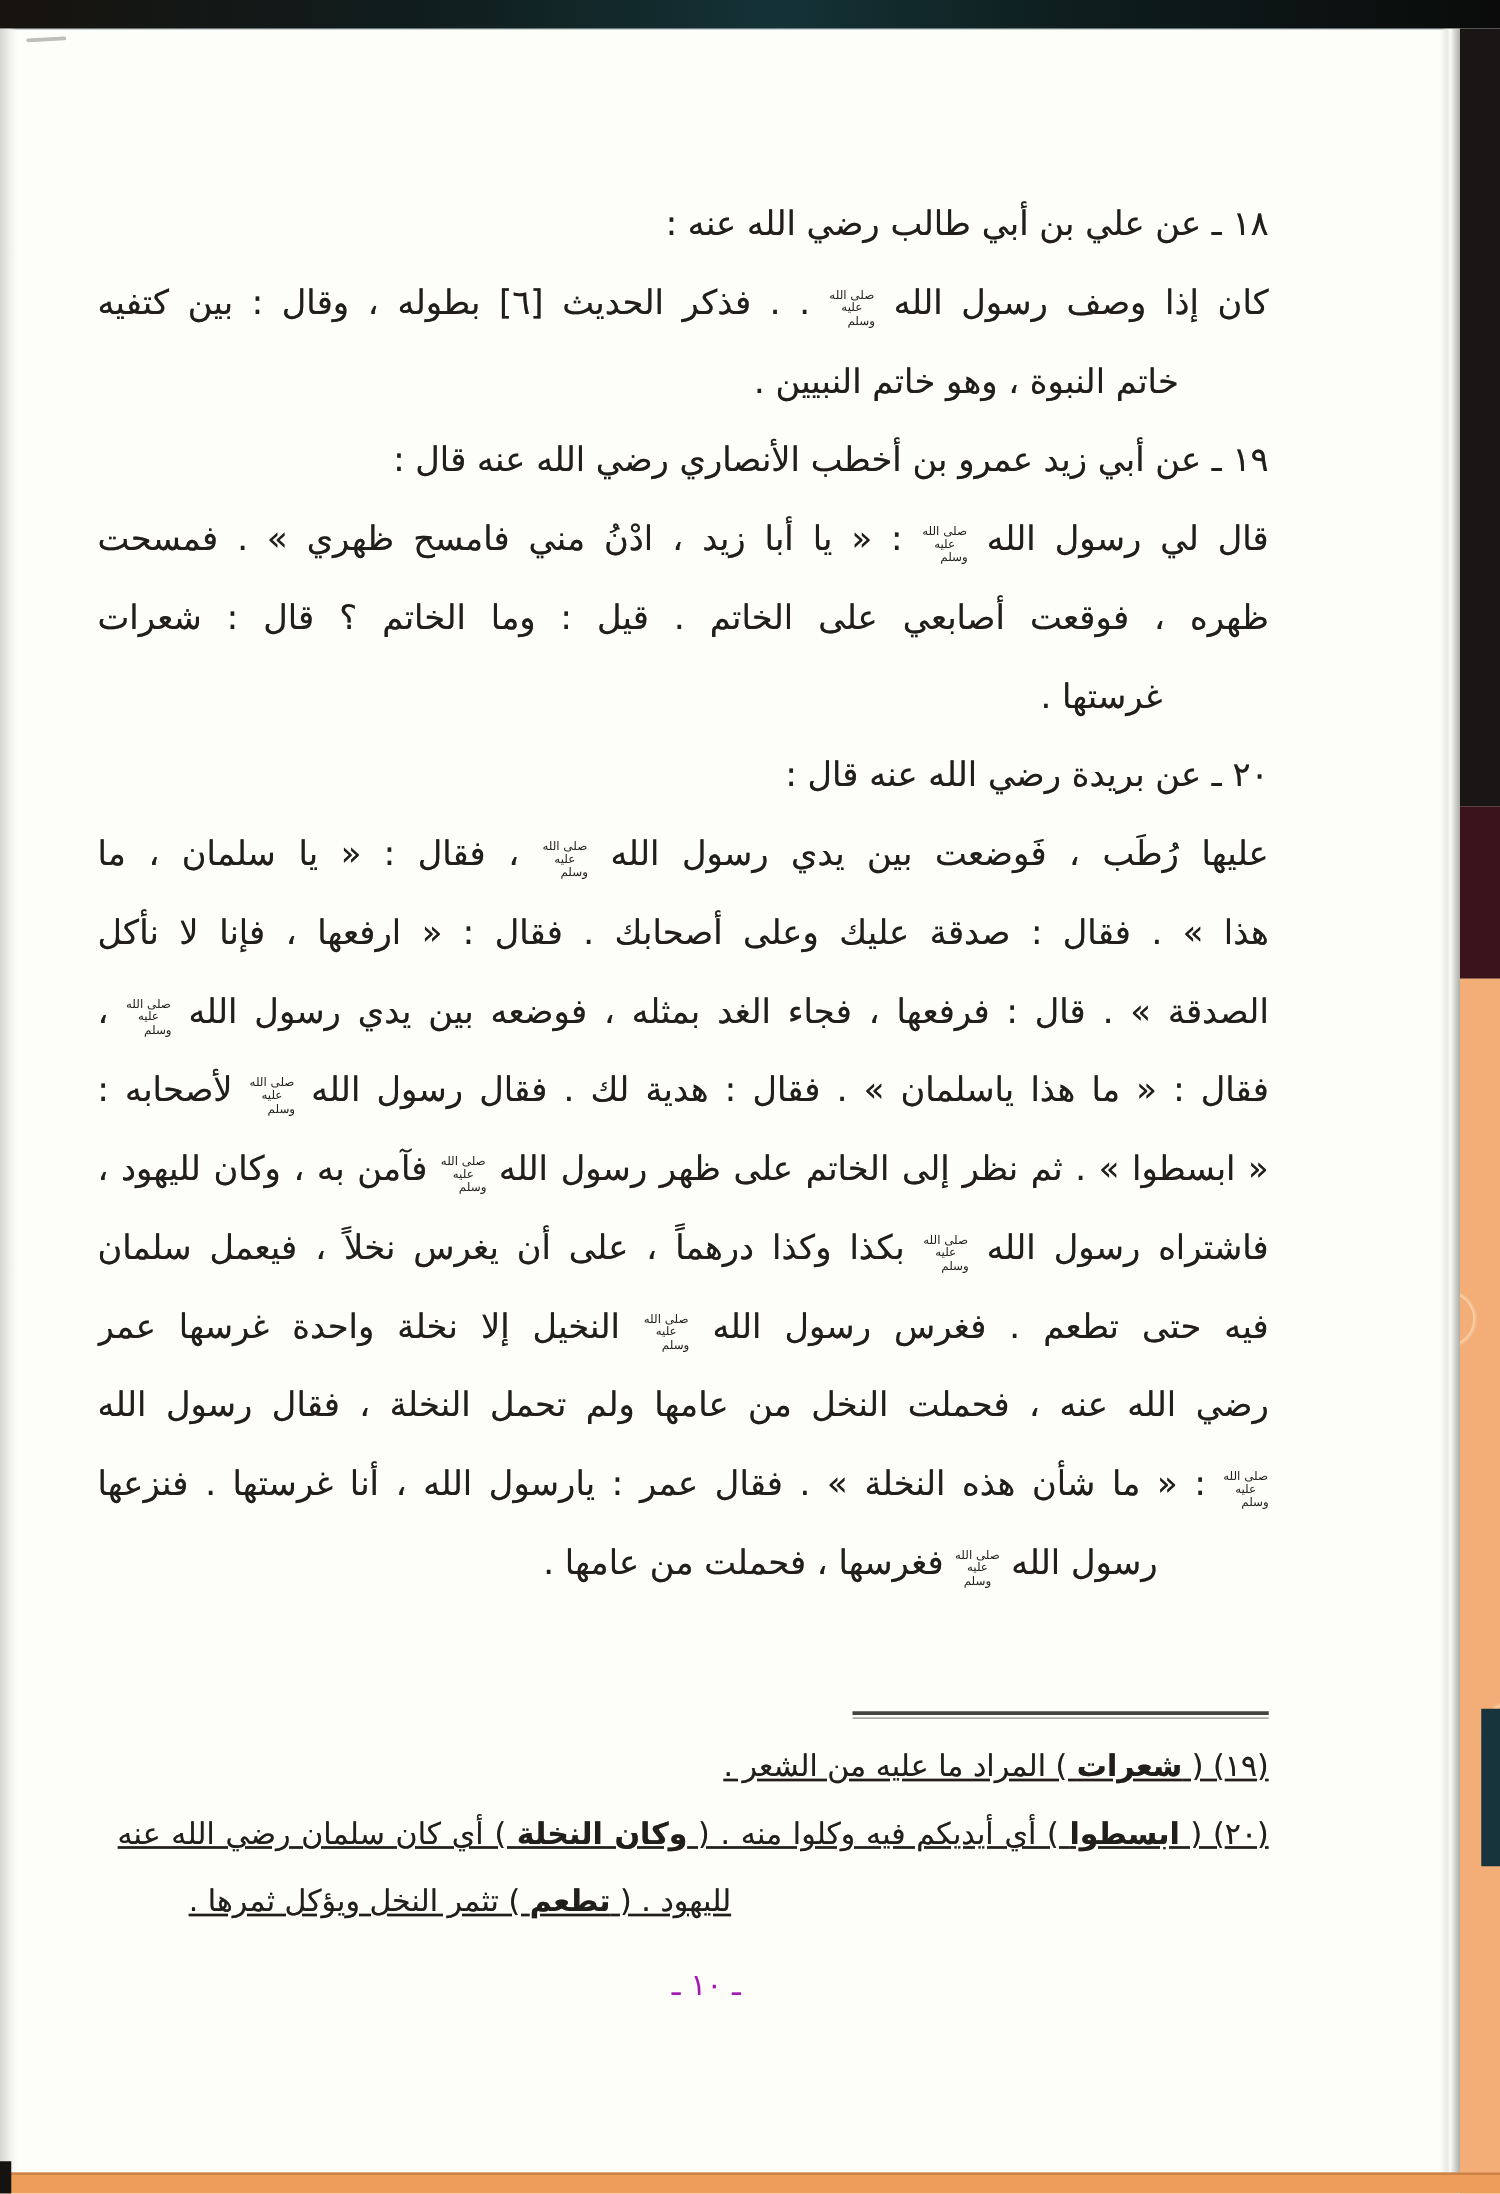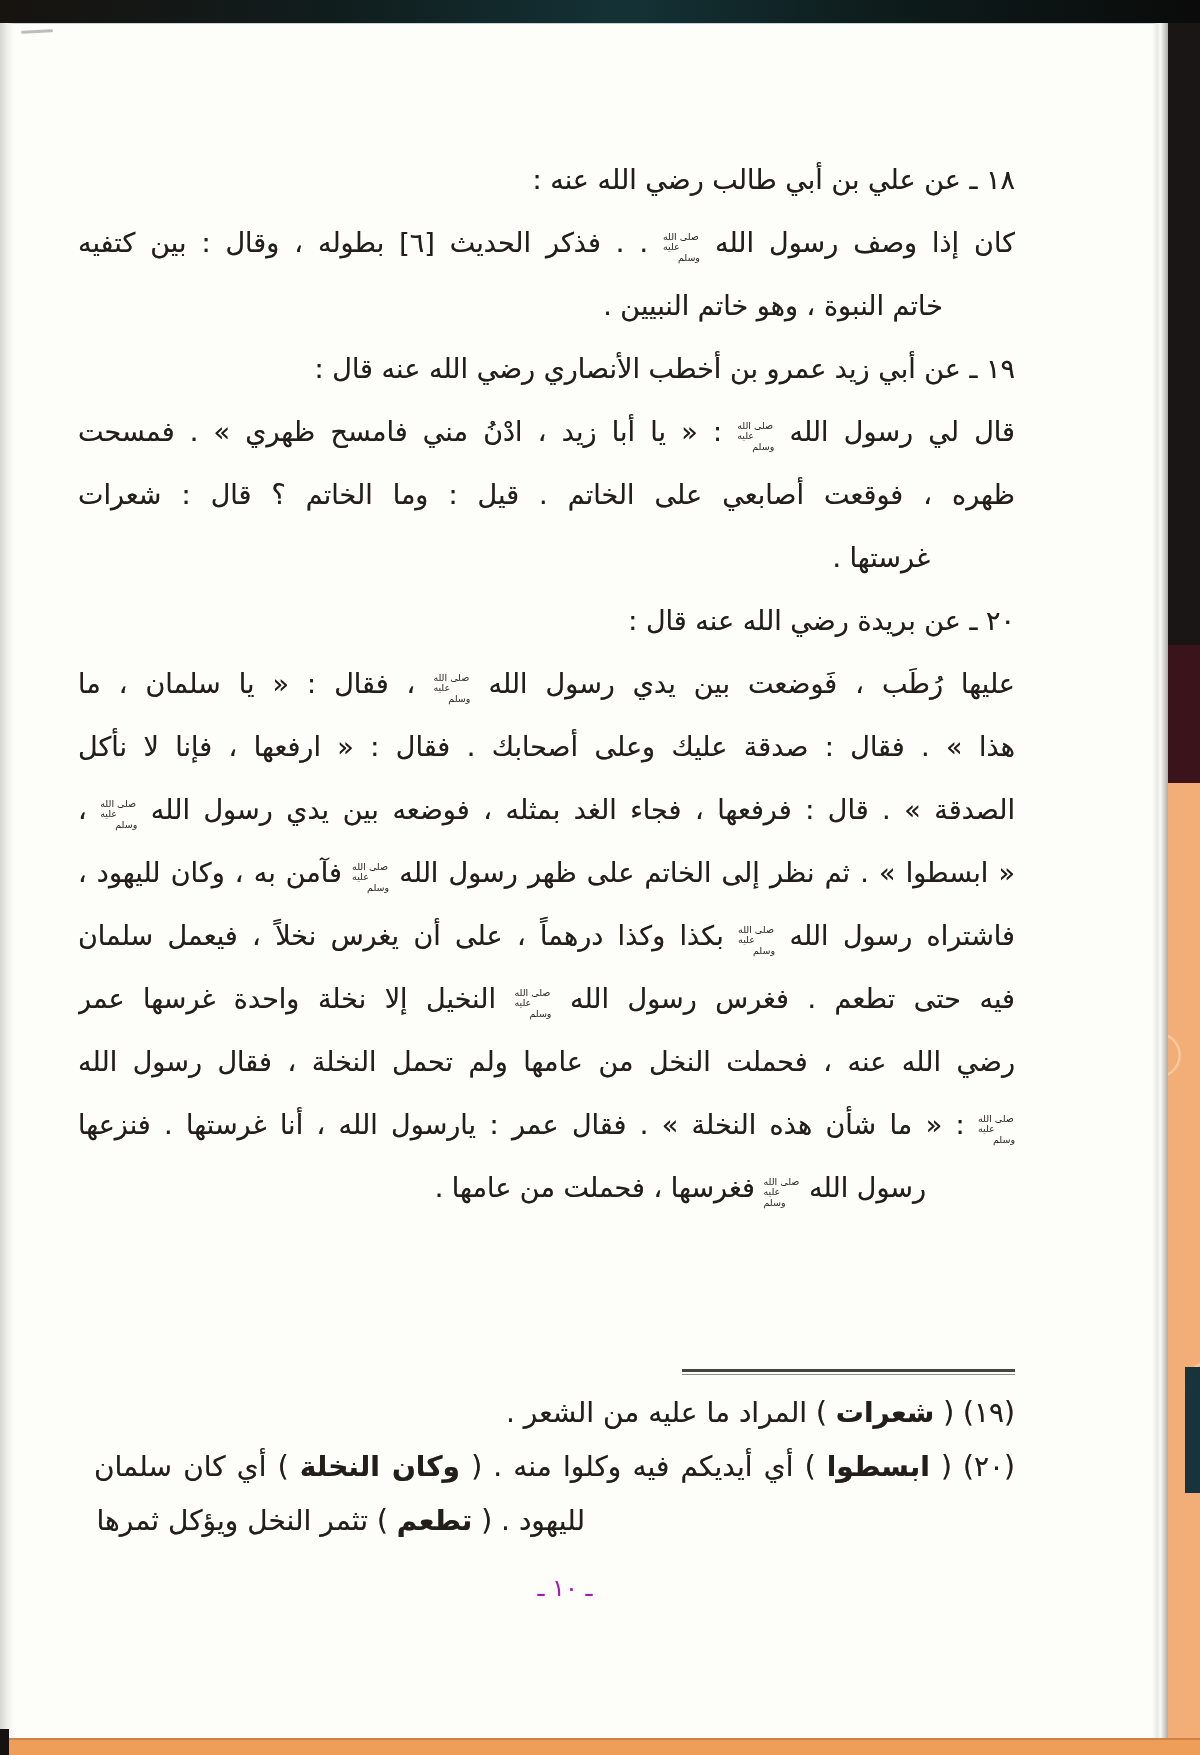--- a/index.html
+++ b/index.html
@@ -23,27 +23,27 @@
     background:linear-gradient(90deg,rgba(255,255,255,0) 0%,#e8e8e4 35%,#f9f9f6 52%,#d4d4cf 75%,#acaca8 100%);}
   .page-left-edge{position:absolute;top:23px;bottom:15px;left:0;width:14px;
     background:linear-gradient(90deg,#d5d5d1 0%,#efefec 55%,rgba(255,255,255,0) 100%);}
   .bottom-band{position:absolute;bottom:0;left:0;right:0;height:15px;background:#ee9e58;border-top:2px solid #cd8348;}
   .corner-notch{position:absolute;left:0;bottom:0;width:9px;height:26px;background:#151312;}
   .smudge{position:absolute;left:21px;top:30px;width:32px;height:3px;background:#bdbdb9;border-radius:2px;transform:rotate(-3deg);}
   
   .body-lines{position:absolute;top:148px;left:78px;right:185px;direction:rtl;font-size:27px;
     text-shadow:0 0 .4px rgba(30,26,20,.6);}
   .line{height:63px;line-height:63px;overflow:hidden;}
-  .fn-lines{position:absolute;top:1386px;left:94px;right:185px;direction:rtl;font-size:28px;
-    text-shadow:0 0 .3px rgba(30,26,20,.55);}
+  .fn-lines{position:absolute;top:1386px;left:94px;right:185px;direction:rtl;font-size:24px;
+    text-shadow:0 0 .3px rgba(30,26,20,.55);text-decoration:underline;}
   .fn-line{height:54px;line-height:54px;overflow:hidden;}
   .al-right{text-align:right;}
   .al-justify{text-align:justify;text-align-last:justify;}
   .b{font-weight:bold;}
-  .saw{display:inline-block;width:37px;font-size:9.5px;line-height:1.12;text-align:left;
+  .saw{display:inline-block;width:37px;font-size:9.5px;line-height:1.12;text-align:center;
     vertical-align:-9px;white-space:normal;text-shadow:none;}
   .fn-sep{position:absolute;top:1369px;right:185px;width:333px;height:2px;
     border-top:3px solid #45453f;border-bottom:1px solid #8e8e86;}
   .page-number{position:absolute;top:1568px;left:465px;width:200px;height:40px;line-height:40px;
     text-align:center;direction:rtl;font-size:24px;color:#a21caf;}
 </style>
 </head>
 <body>
 
 <div class="canvas">
@@ -66,20 +66,21 @@
       <div class="line al-justify">كان إذا وصف رسول الله <span class="saw">صلى الله عليه وسلم</span> . . فذكر الحديث [٦] بطوله ، وقال : بين كتفيه</div>
       <div class="line al-right" style="margin-right: 72px;">خاتم النبوة ، وهو خاتم النبيين .</div>
       <div class="line al-right">١٩ ـ عن أبي زيد عمرو بن أخطب الأنصاري رضي الله عنه قال :</div>
       <div class="line al-justify">قال لي رسول الله <span class="saw">صلى الله عليه وسلم</span> : « يا أبا زيد ، ادْنُ مني فامسح ظهري » . فمسحت</div>
       <div class="line al-justify">ظهره ، فوقعت أصابعي على الخاتم . قيل : وما الخاتم ؟ قال : شعرات</div>
       <div class="line al-right" style="margin-right: 85px;">غرستها .</div>
       <div class="line al-right">٢٠ ـ عن بريدة رضي الله عنه قال :</div>
       <div class="line al-justify">عليها رُطَب ، فَوضعت بين يدي رسول الله <span class="saw">صلى الله عليه وسلم</span> ، فقال : « يا سلمان ، ما</div>
       <div class="line al-justify">هذا » . فقال : صدقة عليك وعلى أصحابك . فقال : « ارفعها ، فإنا لا نأكل</div>
       <div class="line al-justify">الصدقة » . قال : فرفعها ، فجاء الغد بمثله ، فوضعه بين يدي رسول الله <span class="saw">صلى الله عليه وسلم</span> ،</div>
+      <div class="line al-justify">فقال : « ما هذا ياسلمان » . فقال : هدية لك . فقال رسول الله <span class="saw">صلى الله عليه وسلم</span> لأصحابه :</div>
       <div class="line al-justify">« ابسطوا » . ثم نظر إلى الخاتم على ظهر رسول الله <span class="saw">صلى الله عليه وسلم</span> فآمن به ، وكان لليهود ،</div>
       <div class="line al-justify">فاشتراه رسول الله <span class="saw">صلى الله عليه وسلم</span> بكذا وكذا درهماً ، على أن يغرس نخلاً ، فيعمل سلمان</div>
       <div class="line al-justify">فيه حتى تطعم . فغرس رسول الله <span class="saw">صلى الله عليه وسلم</span> النخيل إلا نخلة واحدة غرسها عمر</div>
       <div class="line al-justify">رضي الله عنه ، فحملت النخل من عامها ولم تحمل النخلة ، فقال رسول الله</div>
       <div class="line al-justify"><span class="saw">صلى الله عليه وسلم</span> : « ما شأن هذه النخلة » . فقال عمر : يارسول الله ، أنا غرستها . فنزعها</div>
       <div class="line al-right" style="margin-right: 89px;">رسول الله <span class="saw">صلى الله عليه وسلم</span> فغرسها ، فحملت من عامها .</div>
     </div>
 
   <div class="fn-sep"></div>
   <div class="fn-lines" id="fn-lines">

